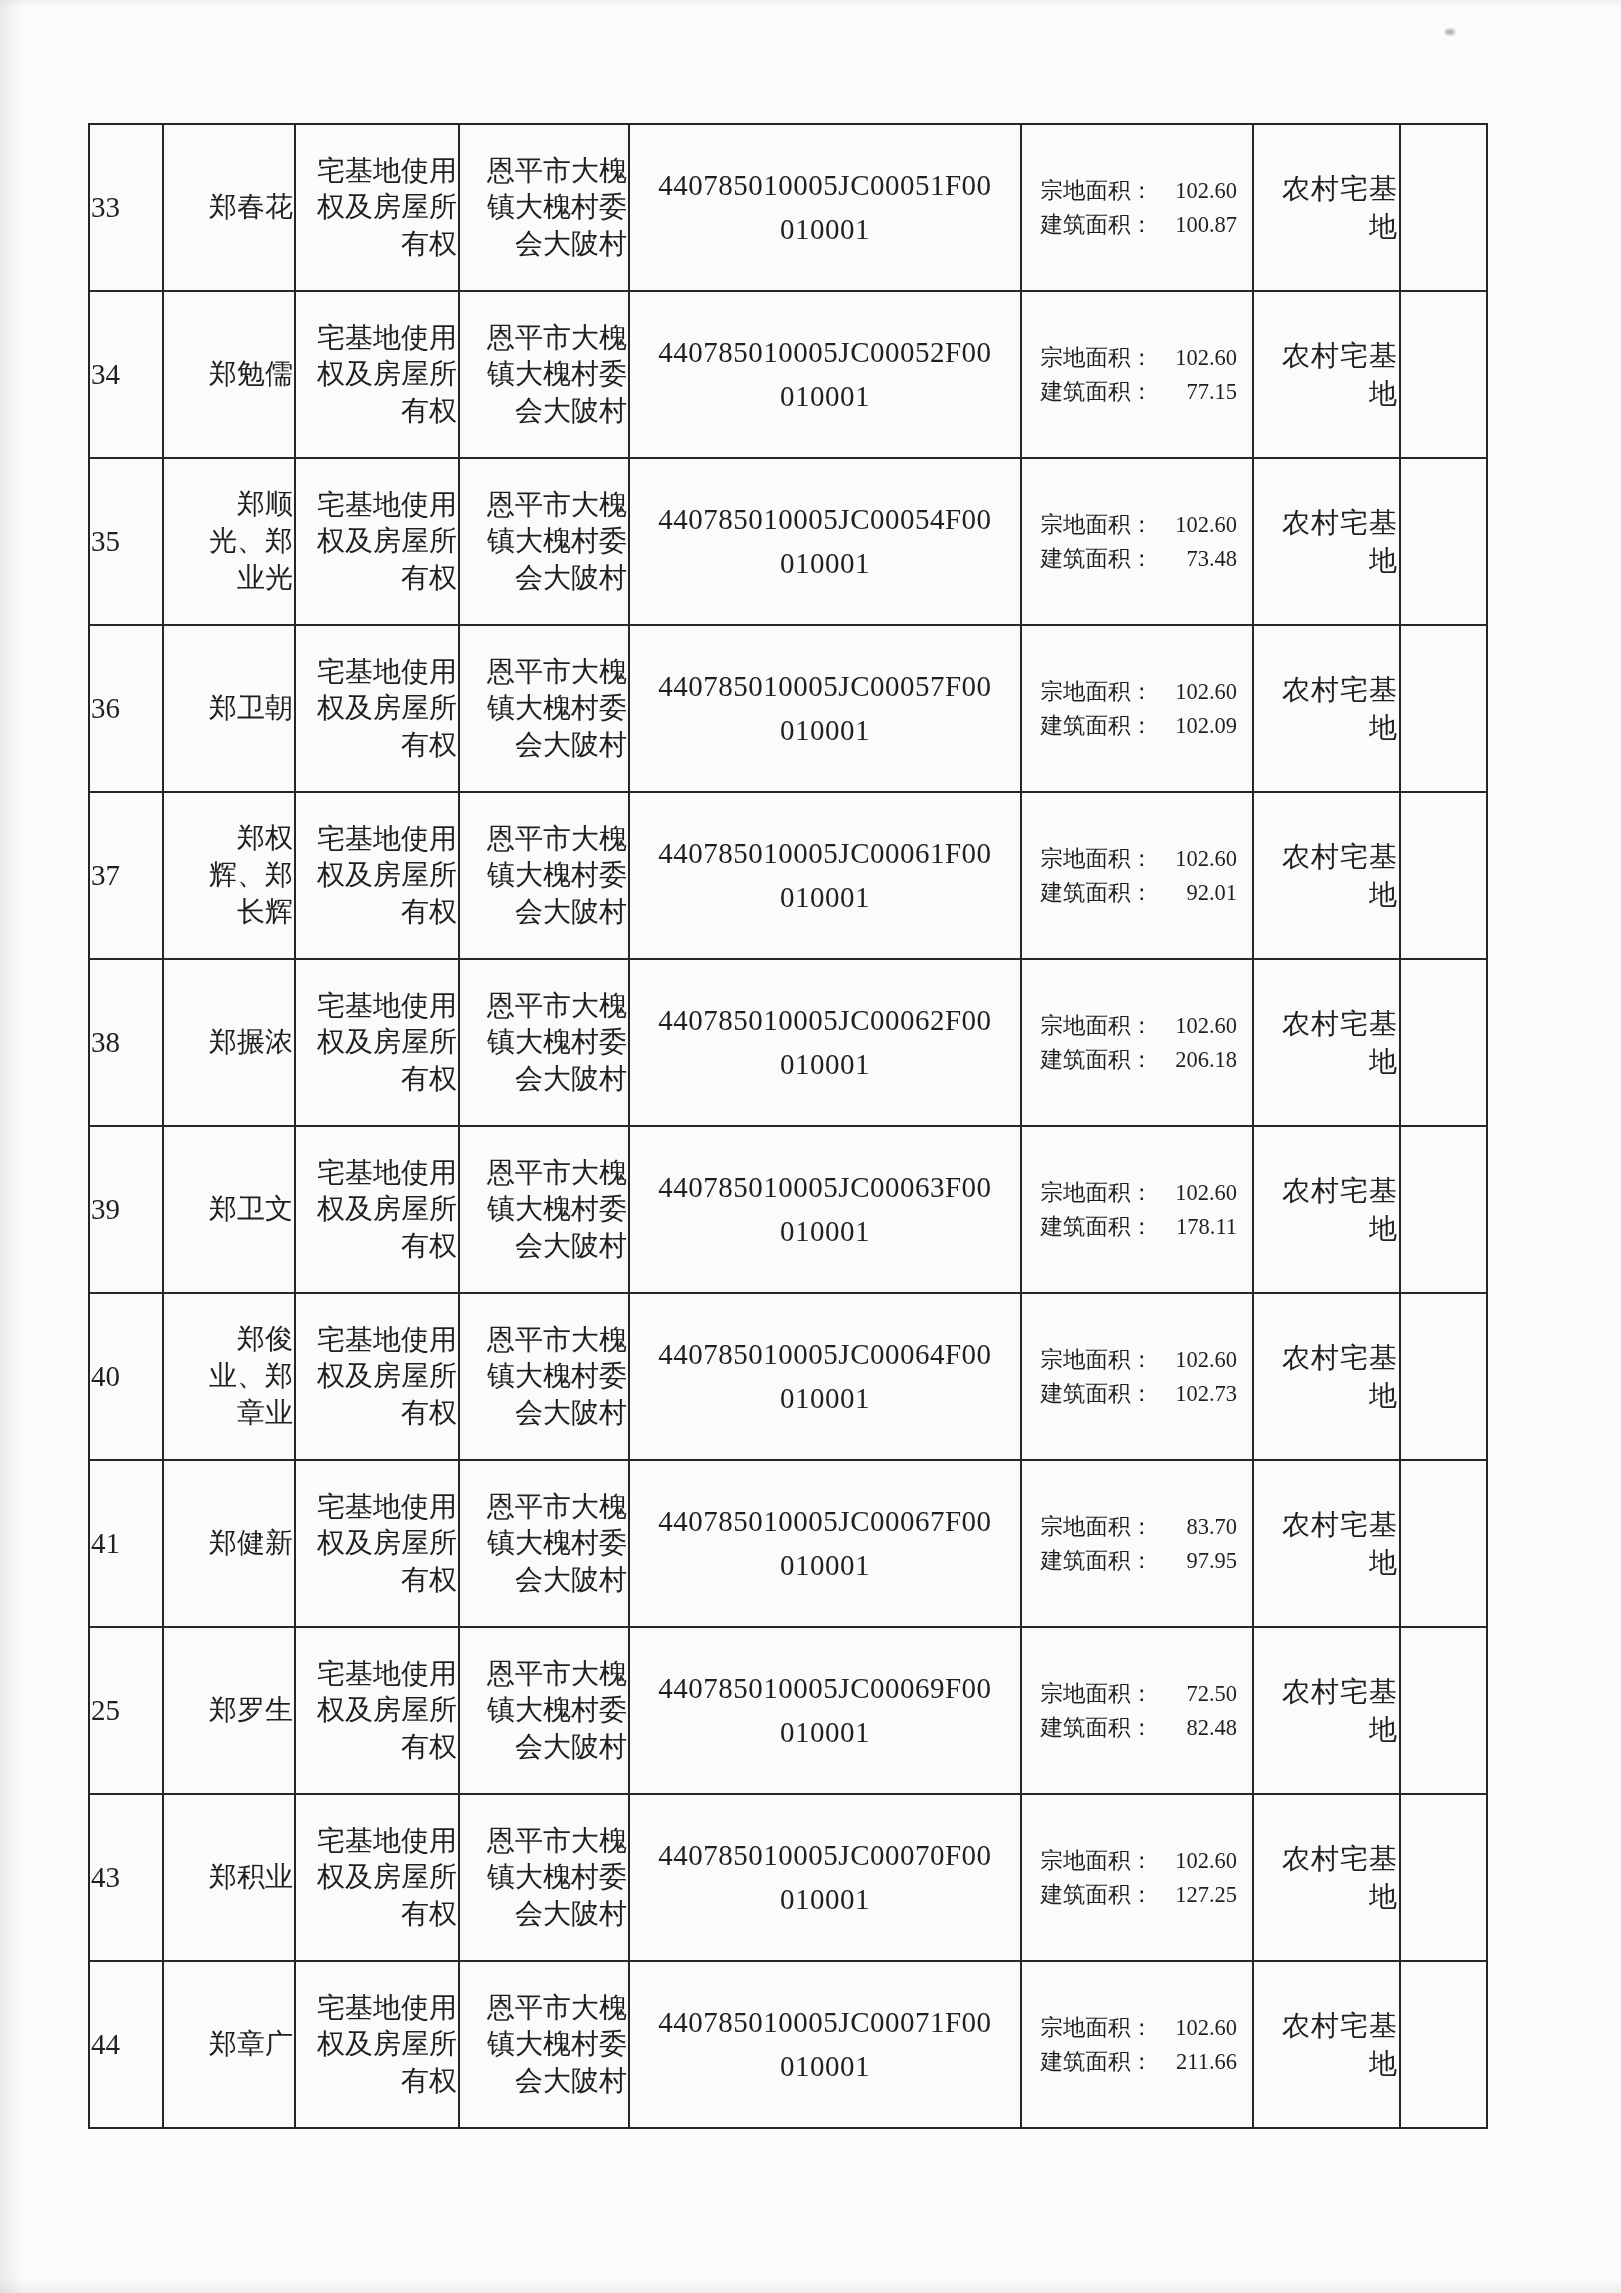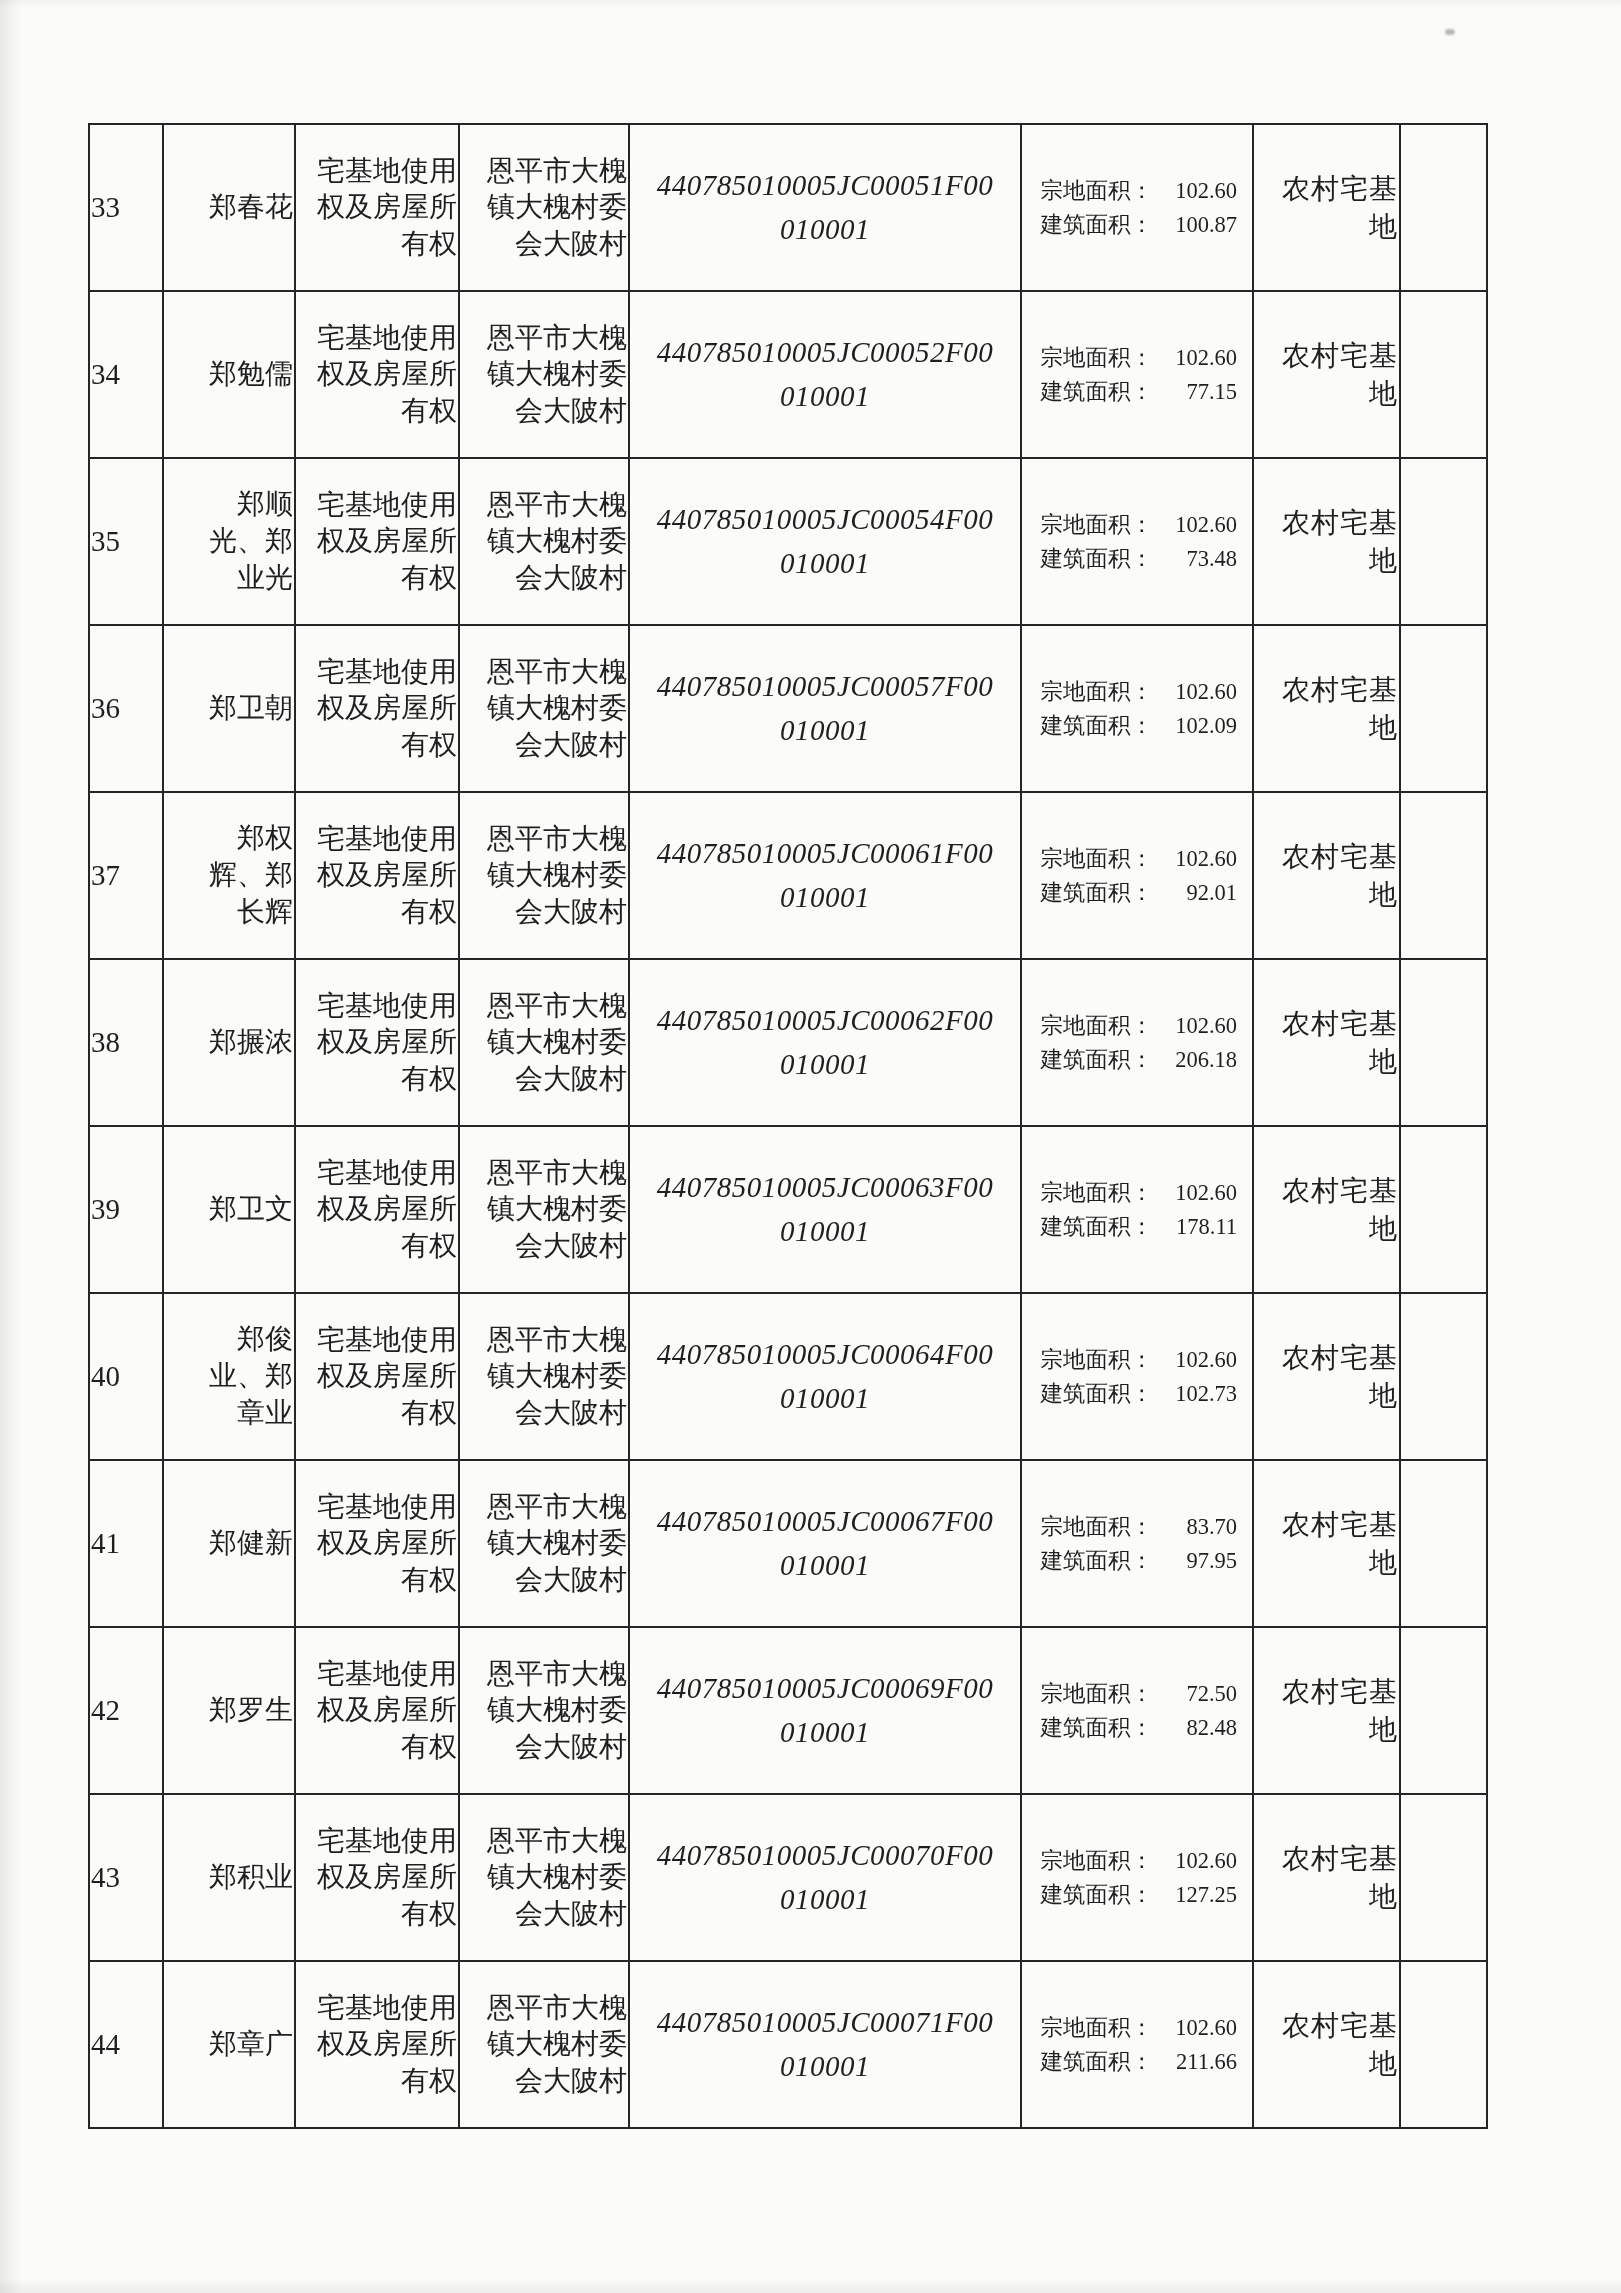--- a/index.html
+++ b/index.html
@@ -60,21 +60,20 @@
     font-size:28px;
     line-height:1.3;
     white-space:pre-line;
   }
   .c-parcel{
     text-align:center;
     font-size:29px;
     line-height:1.5;
     white-space:pre-line;
     letter-spacing:0.5px;
-    font-style:italic;
   }
   .c-area{
     font-size:22.5px;
   }
   .area-block{
     padding-left:17.6px;
     line-height:1.5;
   }
   .area-line{white-space:nowrap;}
   .area-val{
@@ -335,21 +334,21 @@
         <div class="area-line">
           <span>建筑面积：</span><span class="area-val">97.95</span>
         </div>
       </div>
     </td>
     <td class="c-type">农村宅基地</td>
     <td class="c-remark"></td>
   </tr>
 
   <tr>
-    <td class="c-no">42</td>
+    <td class="c-no">25</td>
     <td class="c-name">郑罗生</td>
     <td class="c-right">宅基地使用
 权及房屋所
 有权</td>
     <td class="c-loc">恩平市大槐
 镇大槐村委
 会大陂村</td>
     <td class="c-parcel">440785010005JC00069F00
 010001</td>
     <td class="c-area">

